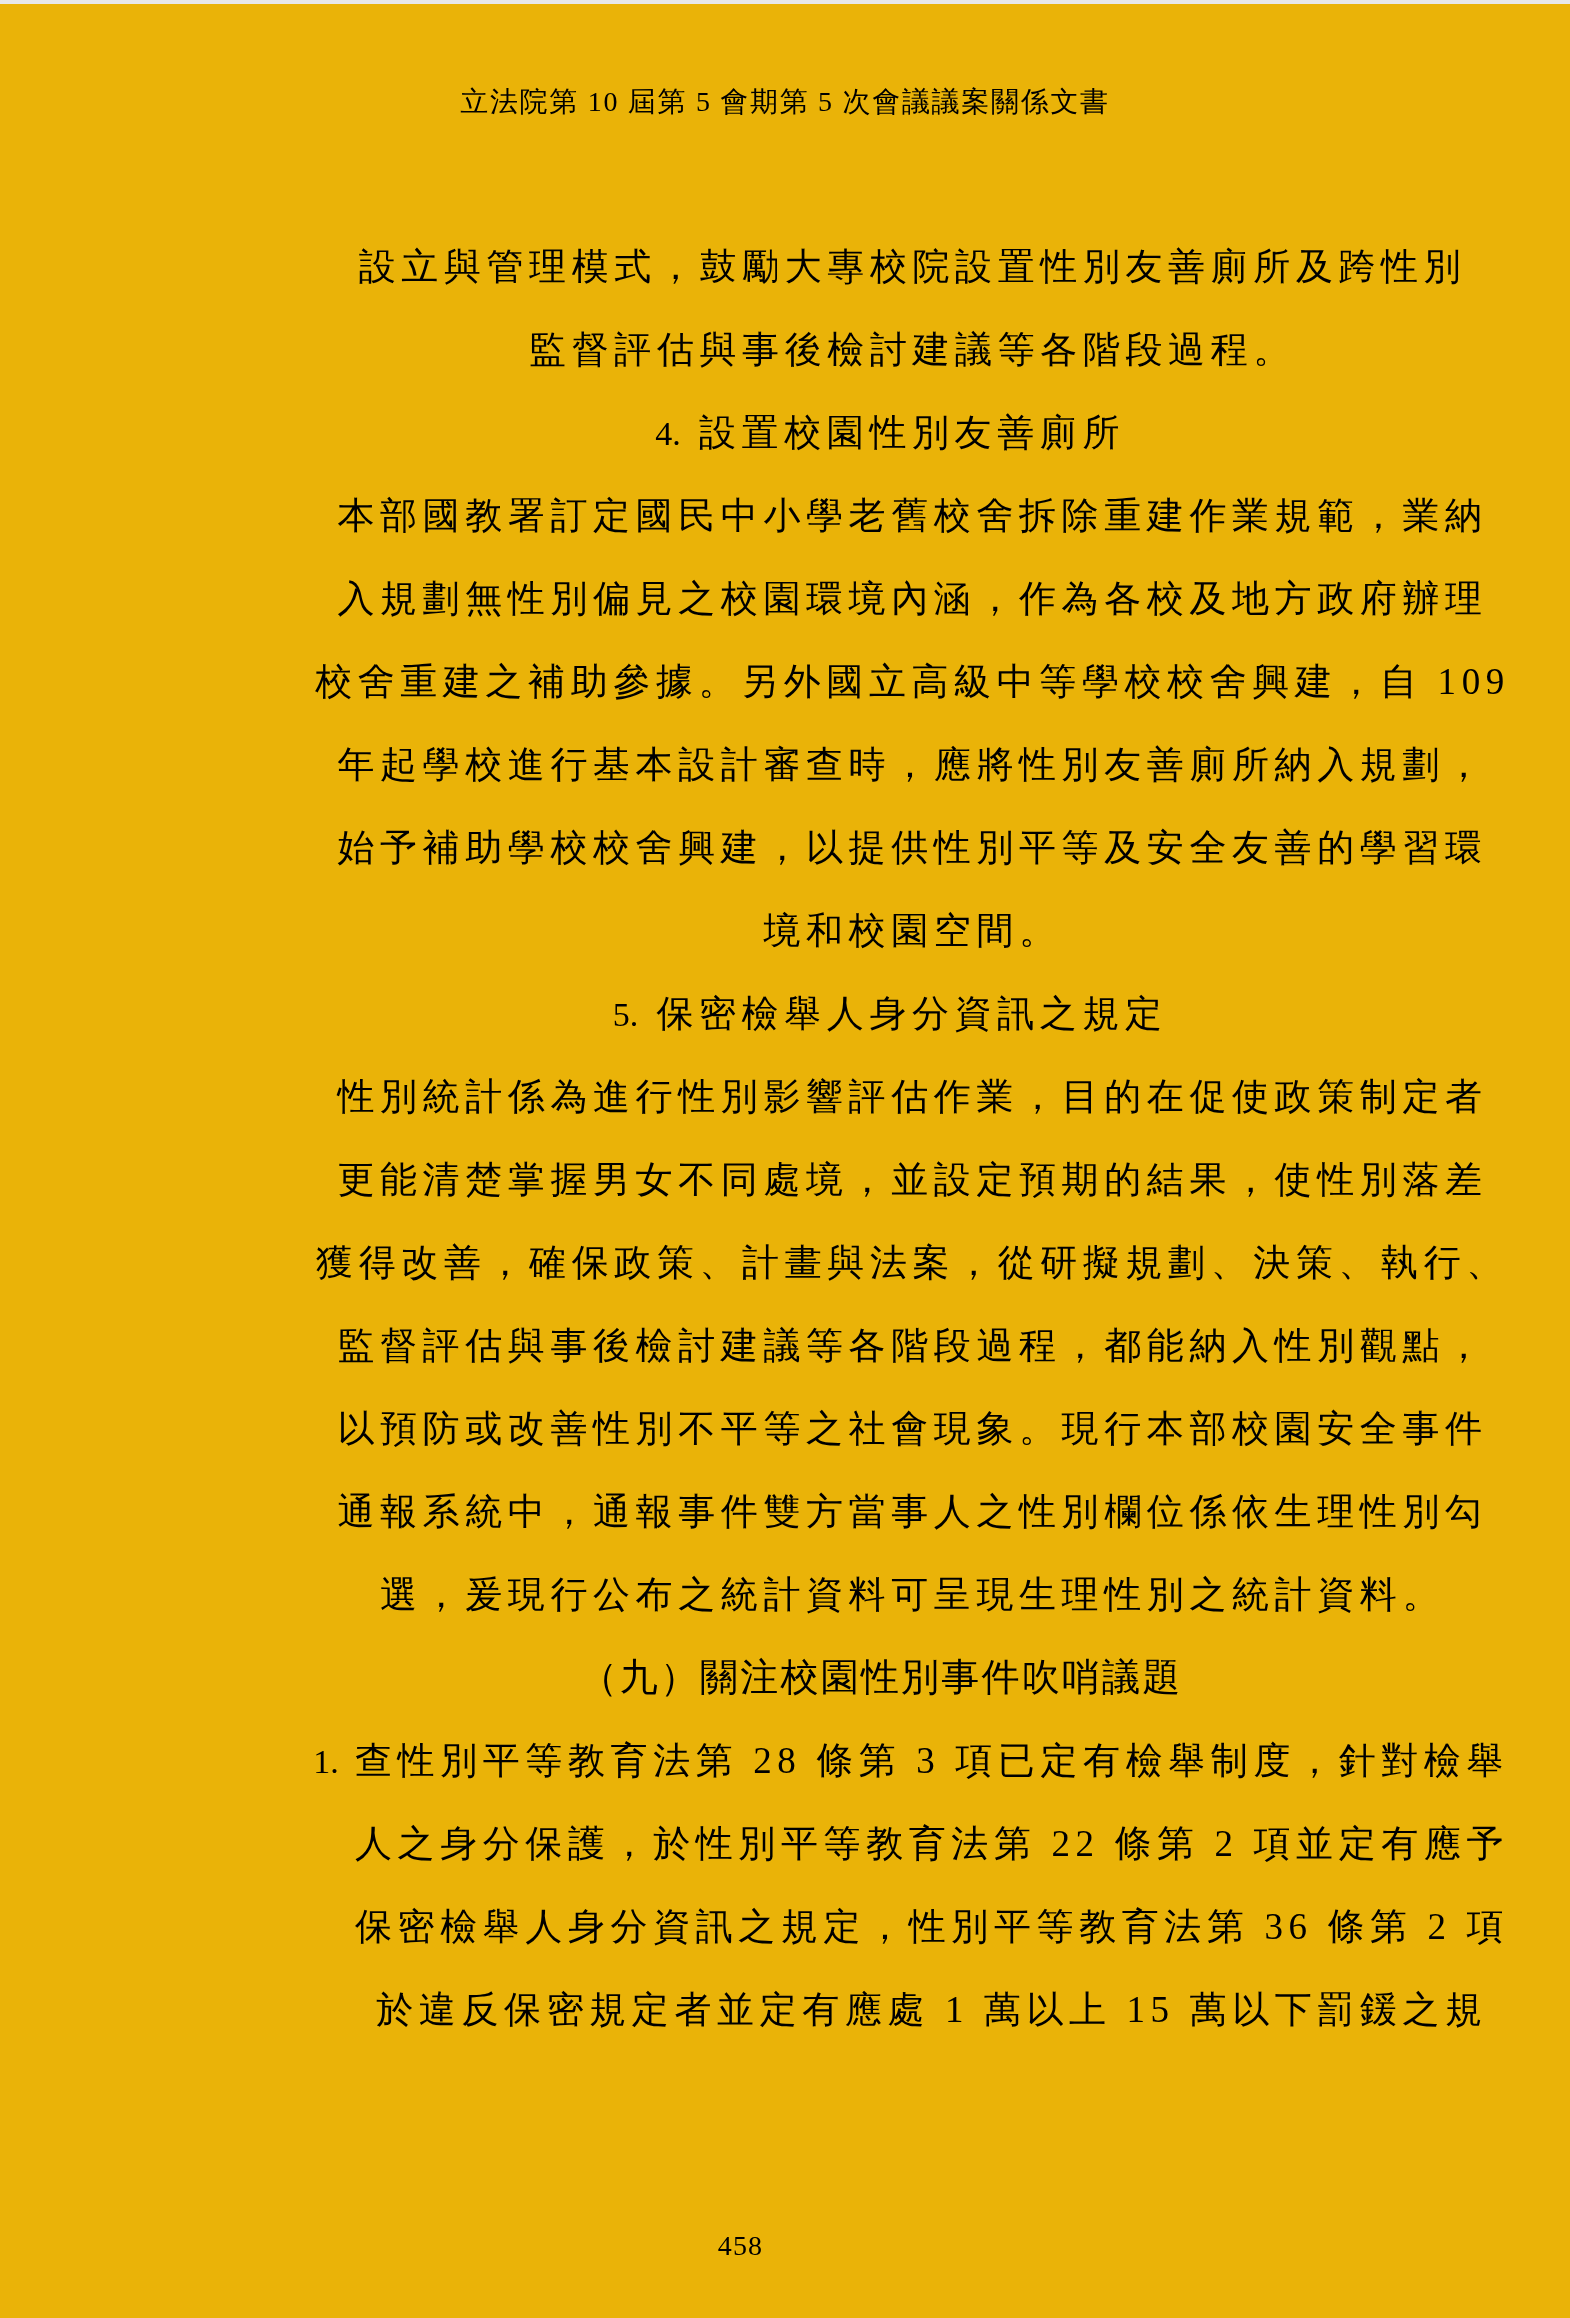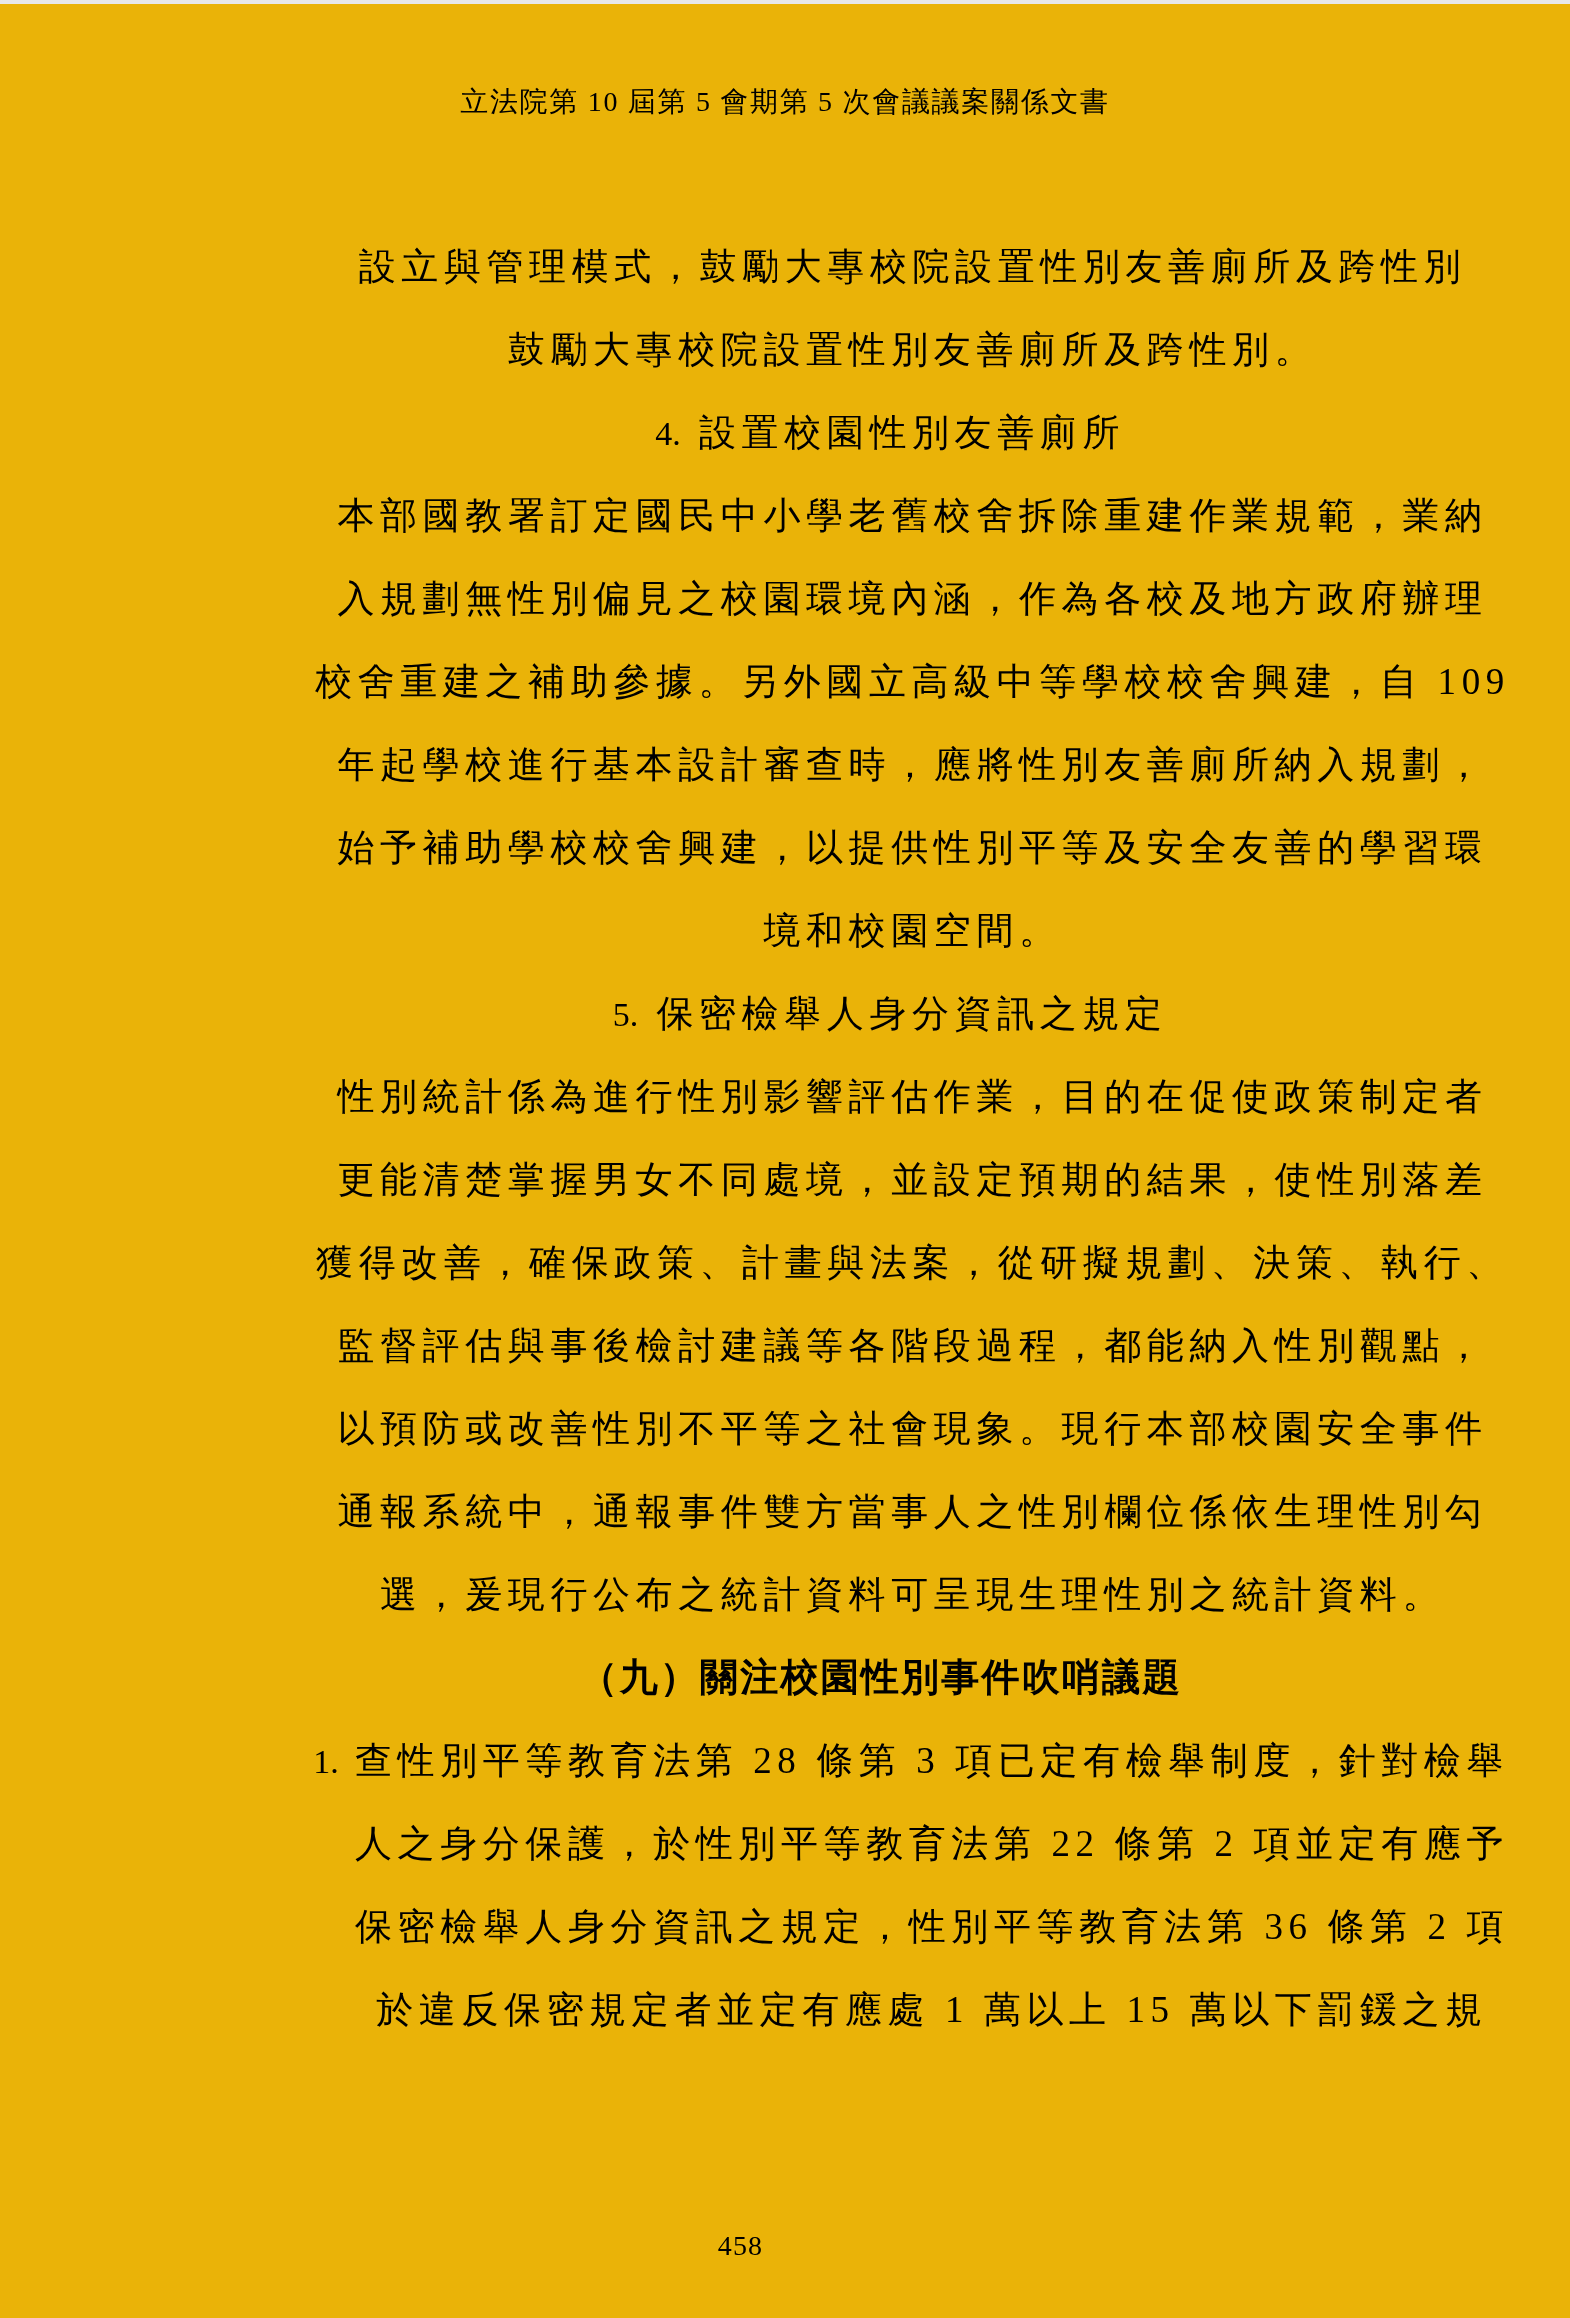--- a/index.html
+++ b/index.html
@@ -32,21 +32,21 @@
     text-align: center;
   }
   .indent-level2 { margin-left: 255px; }
   .indent-level3 { margin-left: 294px; }
   .item  { margin-left: 192px; }
   .item  .marker { display: inline-block; min-width: 62px; letter-spacing: 0; font-size: 34px; }
   .item2 { margin-left: 236px; }
   .item2 .marker { display: inline-block; min-width: 58px; letter-spacing: 0; font-size: 34px; }
   .heading {
     margin-left: 192px;
-    font-weight: bold;
+    font-weight: normal;
     font-size: 38px;
     letter-spacing: 2.2px;
   }
   .page-number {
     position: absolute;
     bottom: 61px;
     left: 0;
     right: 89px;
     text-align: center;
     font-size: 28px;
@@ -54,21 +54,21 @@
   }
 </style>
 </head>
 <body>
 
 <div class="page">
   <div class="header">立法院第 10 屆第 5 會期第 5 次會議議案關係文書</div>
 
   <div class="content">
       <div class="line indent-level2">設立與管理模式，鼓勵大專校院設置性別友善廁所及跨性別</div>
-      <div class="line indent-level2">鼓勵大專校院設置性別友善廁所及跨性別。</div>
+      <div class="line indent-level2">監督評估與事後檢討建議等各階段過程。</div>
       <div class="line item"><span class="marker">4.</span><span>設置校園性別友善廁所</span></div>
       <div class="line indent-level2">本部國教署訂定國民中小學老舊校舍拆除重建作業規範，業納</div>
       <div class="line indent-level2">入規劃無性別偏見之校園環境內涵，作為各校及地方政府辦理</div>
       <div class="line indent-level2">校舍重建之補助參據。另外國立高級中等學校校舍興建，自 109</div>
       <div class="line indent-level2">年起學校進行基本設計審查時，應將性別友善廁所納入規劃，</div>
       <div class="line indent-level2">始予補助學校校舍興建，以提供性別平等及安全友善的學習環</div>
       <div class="line indent-level2">境和校園空間。</div>
       <div class="line item"><span class="marker">5.</span><span>保密檢舉人身分資訊之規定</span></div>
       <div class="line indent-level2">性別統計係為進行性別影響評估作業，目的在促使政策制定者</div>
       <div class="line indent-level2">更能清楚掌握男女不同處境，並設定預期的結果，使性別落差</div>

